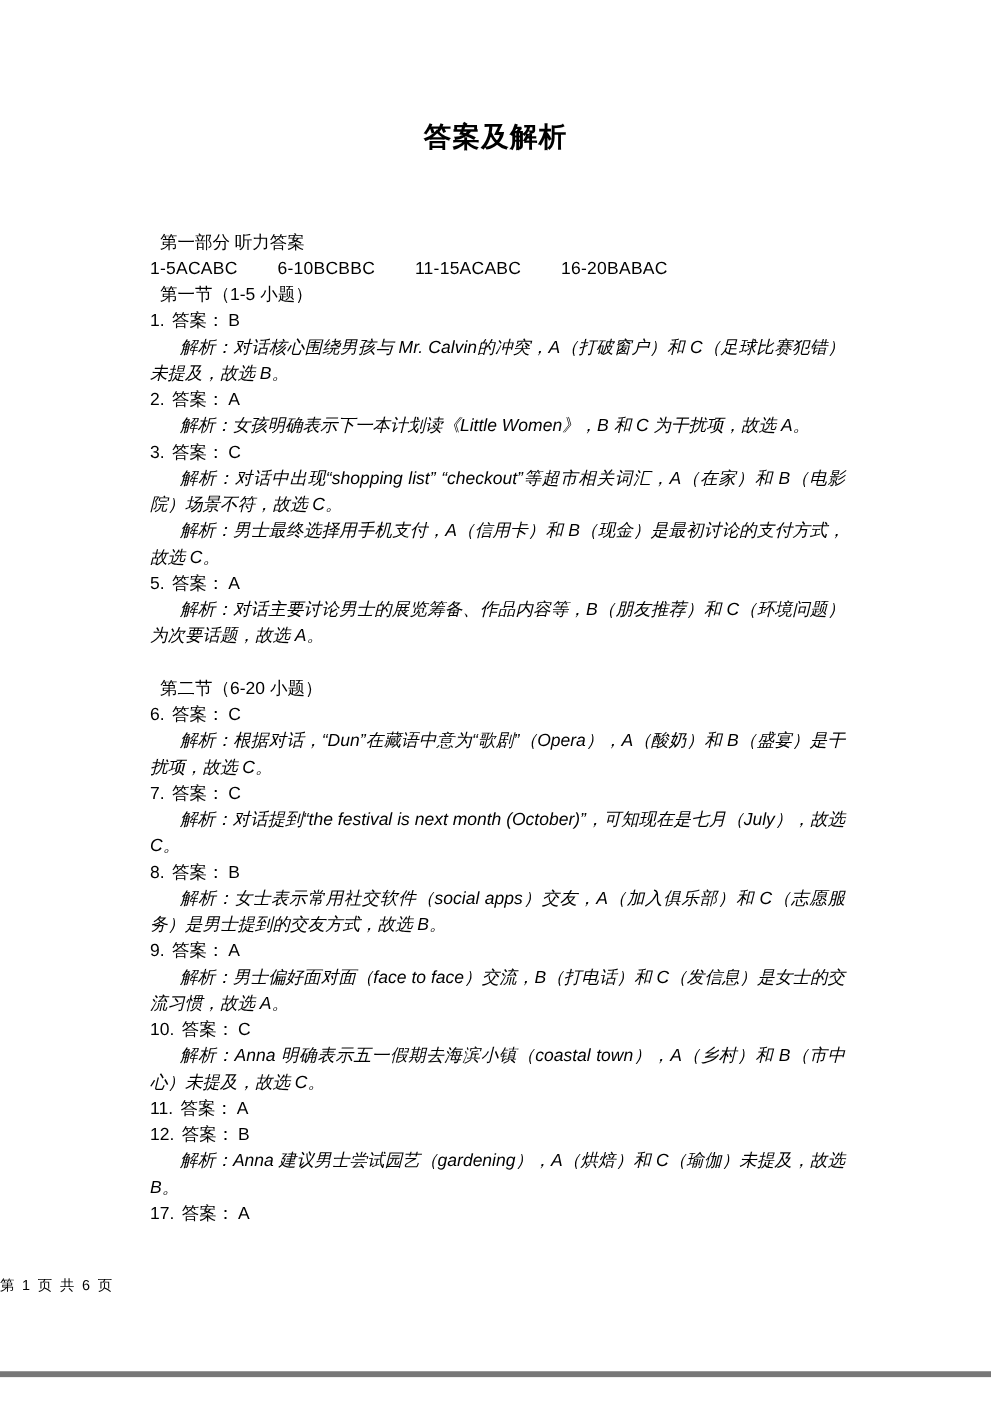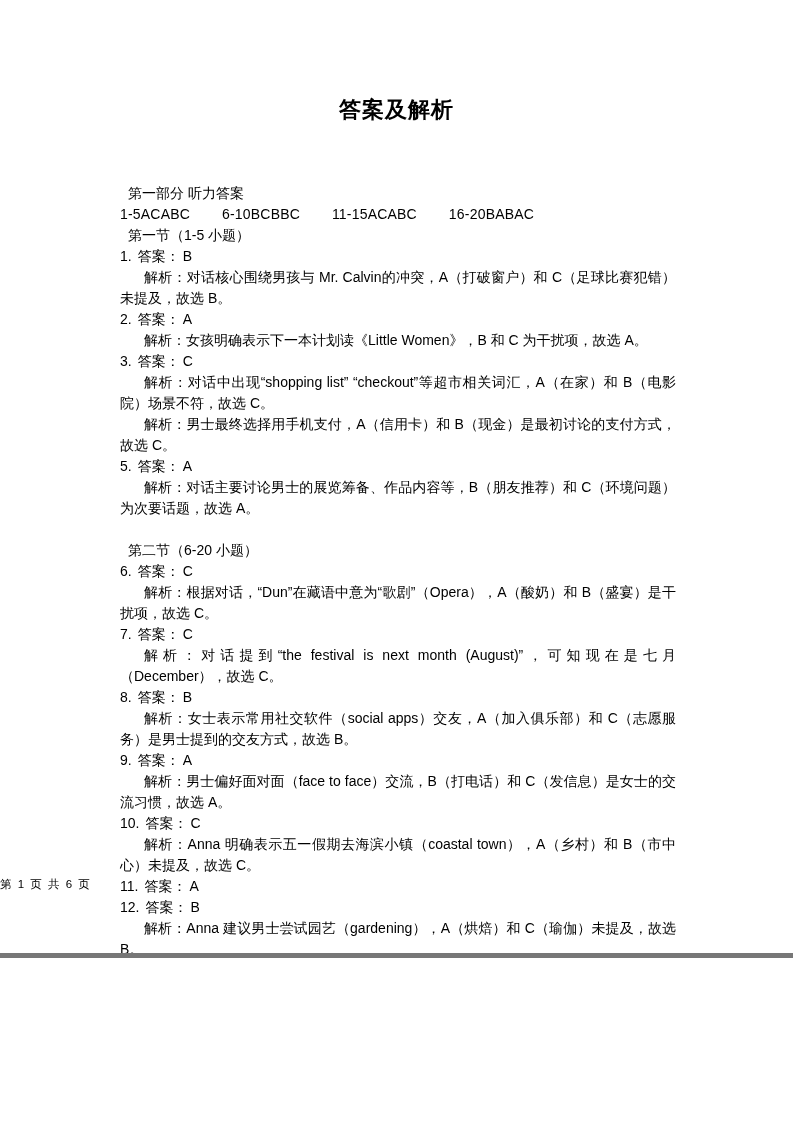--- a/index.html
+++ b/index.html
@@ -3,21 +3,21 @@
 <meta charset="utf-8">
 <style>
   html, body {
     margin: 0;
     padding: 0;
     background: #ffffff;
   }
   .page {
     position: relative;
     width: 793px;
-    height: 958px;
+    height: 1102px;
     background: #ffffff;
     overflow: hidden;
     color: #000000;
     font-family: "Liberation Sans", "DejaVu Sans", sans-serif;
   }
   .doc-title {
     margin: 0;
     padding-top: 97px;
     font-size: 22px;
     line-height: 25px;
@@ -39,20 +39,21 @@
     margin-right: 28px;
     letter-spacing: 0.2px;
   }
   .answer-key .group:last-child { margin-right: 0; }
   .section-2 { margin-top: 21px; }
   .ans-line .num { margin-right: 6px; }
   .ans-line .ans { margin-left: 3px; }
   .expl {
     text-indent: 24px;
     text-align: justify;
+    font-style: italic;
   }
   .footer {
     position: absolute;
     left: 0;
     right: 0;
     bottom: 66px;
     font-size: 11.5px;
     letter-spacing: 1.5px;
   }
   .page-edge {
@@ -109,21 +110,21 @@
 
     <div class="section section-2">
       <p class="heading">第二节（6-20 小题）</p>
       <div id="section2-items">
           <div class="item">
             <p class="ans-line"><span class="num">6.</span><span class="label">答案：</span><span class="ans">C</span></p>
             <p class="expl">解析：根据对话，“Dun”在藏语中意为“歌剧”（Opera），A（酸奶）和 B（盛宴）是干扰项，故选 C。</p>
           </div>
           <div class="item">
             <p class="ans-line"><span class="num">7.</span><span class="label">答案：</span><span class="ans">C</span></p>
-            <p class="expl">解析：对话提到“the festival is next month (August)”，可知现在是七月（December），故选 C。</p>
+            <p class="expl">解析：对话提到“the festival is next month (October)”，可知现在是七月（July），故选 C。</p>
           </div>
           <div class="item">
             <p class="ans-line"><span class="num">8.</span><span class="label">答案：</span><span class="ans">B</span></p>
             <p class="expl">解析：女士表示常用社交软件（social apps）交友，A（加入俱乐部）和 C（志愿服务）是男士提到的交友方式，故选 B。</p>
           </div>
           <div class="item">
             <p class="ans-line"><span class="num">9.</span><span class="label">答案：</span><span class="ans">A</span></p>
             <p class="expl">解析：男士偏好面对面（face to face）交流，B（打电话）和 C（发信息）是女士的交流习惯，故选 A。</p>
           </div>
           <div class="item">

